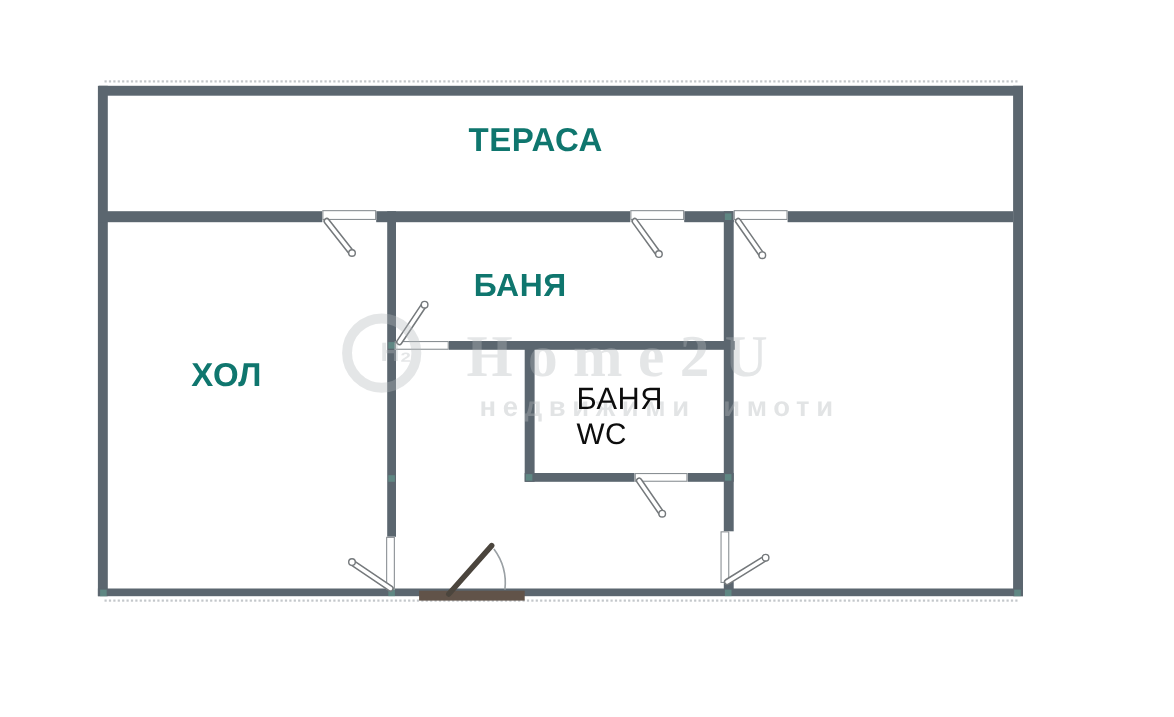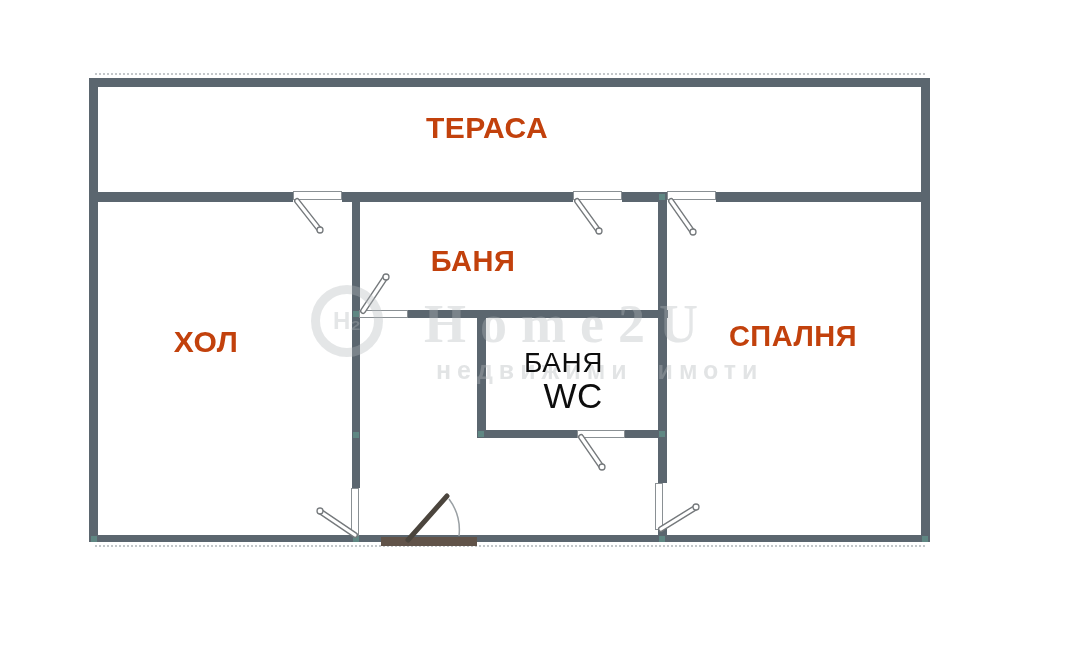--- a/index.html
+++ b/index.html
@@ -20,32 +20,32 @@
   }
   .wall{position:absolute;background:var(--wall);z-index:3;}
   .hatch{position:absolute;height:0;border-top:2px dotted var(--hatch);z-index:2;}
   .opening{position:absolute;background:#fff;border:1px solid var(--opening-border);box-sizing:border-box;z-index:4;}
   .leaf-v{position:absolute;background:#fff;border:1px solid var(--opening-border);box-sizing:border-box;z-index:4;}
   .tealmark{position:absolute;width:6px;height:6px;background:var(--accent);opacity:.55;z-index:4;}
   .doorbar{position:absolute;background:var(--door-wood);z-index:4;}
   .swing-svg{position:absolute;left:0;top:0;z-index:5;pointer-events:none;}
   .room-label{
     position:absolute;transform:translate(-50%,-50%);
-    font-weight:bold;color:#c2410c;white-space:nowrap;z-index:7;letter-spacing:0.5px;
+    font-weight:bold;color:#0f766e;white-space:nowrap;z-index:7;letter-spacing:0.5px;
   }
   .bath-label{
     position:absolute;font-weight:normal;color:#0d0d0d;z-index:7;
     font-size:28px;line-height:33px;letter-spacing:0.5px;
   }
-  .bath-label .wc-line{font-size:35px;display:block;text-align:right;}
+  .bath-label .wc-line{font-size:27px;display:block;}
   .wm{position:absolute;color:var(--watermark);z-index:6;pointer-events:none;}
   .wm-ring{
     left:311px;top:285px;width:72px;height:72px;border:9px solid var(--watermark);
     border-radius:50%;opacity:.35;box-sizing:border-box;
-    display:flex;align-items:center;justify-content:center;
+    display:flex;align-items:center;justify-content:flex-end;
     font-weight:bold;font-size:24px;
   }
   .wm-brand{
     left:424px;top:293px;font-family:"Liberation Serif",serif;font-weight:bold;
     font-size:54px;letter-spacing:14px;opacity:.35;white-space:nowrap;
   }
   .wm-tagline{
     left:436px;top:356px;font-size:25px;letter-spacing:6px;word-spacing:12px;
     opacity:.38;white-space:nowrap;font-weight:bold;
   }
@@ -152,19 +152,18 @@
 
   <div class="wm wm-ring">
     <span>H₂</span>
   </div>
   <div class="wm wm-brand">Home2U</div>
   <div class="wm wm-tagline">недвижими имоти</div>
 
   <div class="room-label" style="left:487px;top:128px;font-size:30px;">ТЕРАСА</div>
   <div class="room-label" style="left:206px;top:342px;font-size:30px;">ХОЛ</div>
   <div class="room-label" style="left:473px;top:261px;font-size:29px;">БАНЯ</div>
-  <div class="room-label" style="left:793px;top:336px;font-size:29px;">СПАЛНЯ</div>
   <div class="bath-label" style="left:524px;top:346px;">
     <span style="display:block;">БАНЯ</span>
     <span class="wc-line">WC</span>
   </div>
 
 </div>
 
 </body></html>

